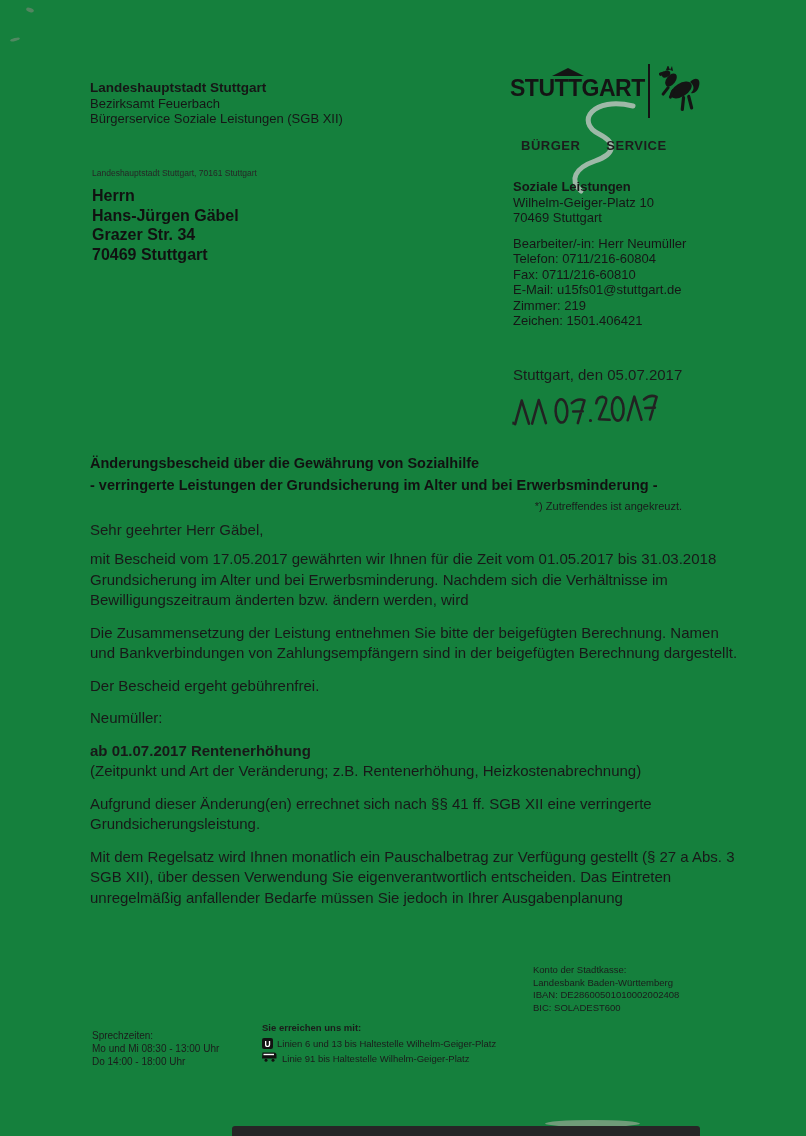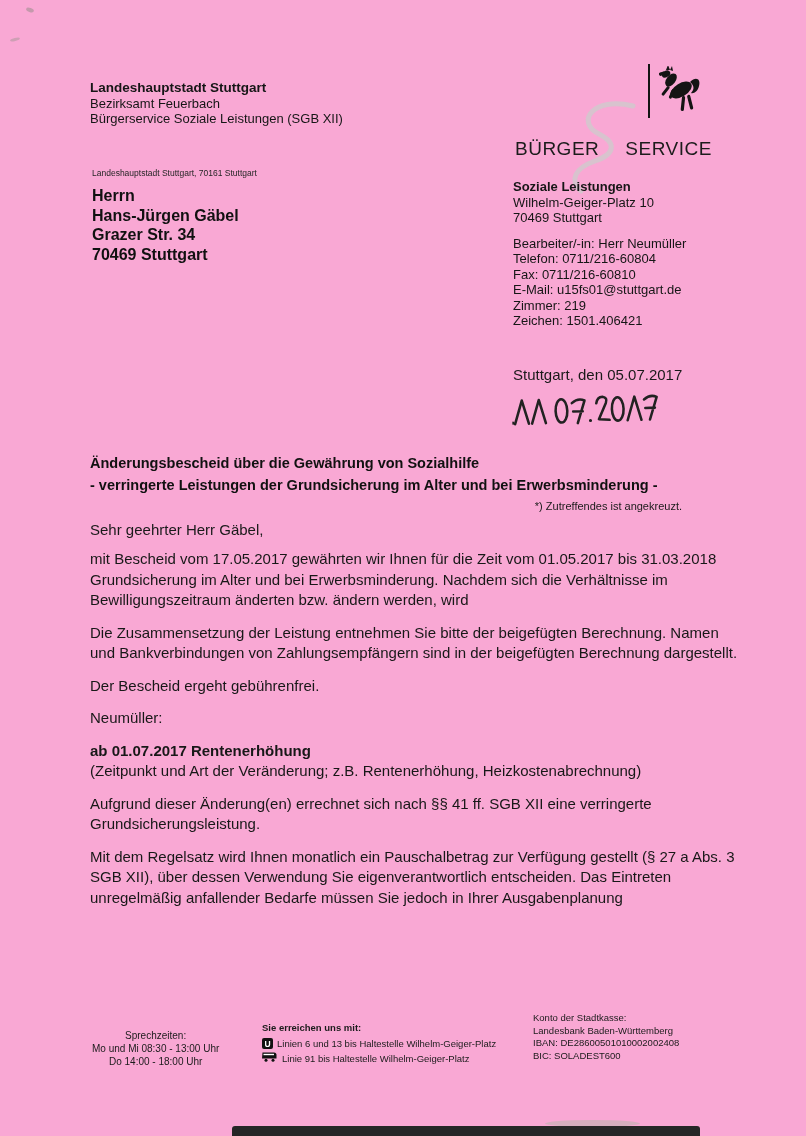--- a/index.html
+++ b/index.html
@@ -1,35 +1,35 @@
 <!DOCTYPE html>
 <html><head>
 <meta charset="utf-8">
 <style>
   html,body { margin:0; padding:0; background:#d9d9d9; }
   .page {
     position:relative; width:806px; height:1136px; margin:0 auto;
-    background:#f9a8d4; overflow:hidden;
+    background:#15803d; overflow:hidden;
     font-family:"Liberation Sans","DejaVu Sans",sans-serif;
     color:#1a1a1a;
   }
   
   .sender { position:absolute; left:90px; top:80px; font-size:13px; line-height:15.5px; color:#161616; }
   .sender .b { font-weight:bold; font-size:13.5px; }
 
   
   .logo { position:absolute; left:510px; top:64px; width:215px; height:135px; }
   .wordmark { position:relative; z-index:1; margin-top:11px; font-weight:bold; font-size:23px; letter-spacing:-0.5px; color:#141414; white-space:nowrap; }
   .tt-wrap { position:relative; display:inline-block; }
   .roof { position:absolute; left:50%; top:-7px; transform:translateX(-50%);
           width:0; height:0; border-left:16px solid transparent; border-right:16px solid transparent; border-bottom:8px solid #141414; }
   .logo-divider { position:absolute; left:138px; top:0px; width:2px; height:54px; background:#141414; }
   .horse { position:absolute; left:146px; top:2px; }
-  .subline { position:absolute; left:5px; top:74px; z-index:1; display:flex; gap:26px;
-             font-size:19px; letter-spacing:0.5px; color:#1c1c1c; white-space:nowrap; }
+  .subline { position:absolute; left:11px; top:74px; z-index:1; display:flex; gap:26px;
+             font-size:13px; letter-spacing:0.5px; color:#1c1c1c; white-space:nowrap;font-weight:bold; }
   .swoosh { position:absolute; left:35px; top:34px; z-index:0; }
 
   
   .return-line { position:absolute; left:92px; top:168px; font-size:8.5px; color:#262626; }
   .recipient { position:absolute; left:92px; top:186px; font-weight:bold; font-size:16px; line-height:19.5px; color:#111; }
 
   
   .office { position:absolute; left:513px; top:179px; font-size:13px; line-height:15.5px; color:#161616; }
   .office .b { font-weight:bold; }
   .office .gap { height:10px; }
@@ -44,27 +44,27 @@
   .note { position:absolute; left:300px; top:500px; width:382px; text-align:right; font-size:11px; }
   .salutation { position:absolute; left:90px; top:521px; font-size:15px; }
 
   
   .body-col { position:absolute; left:90px; top:549px; width:650px; font-size:15px; line-height:20.5px; color:#181818; }
   .body-col p { margin:0 0 12px 0; }
   .body-col p.tight { margin-bottom:0; }
   .reason-heading { font-weight:bold; }
 
   
-  .hours { position:absolute; left:92px; top:1029px; font-size:10px; line-height:13px; color:#1b1b1b;text-align:center; }
+  .hours { position:absolute; left:92px; top:1029px; font-size:10px; line-height:13px; color:#1b1b1b; }
   .transit { position:absolute; left:262px; top:1021px; font-size:9.5px; line-height:14px; color:#1b1b1b; }
   .transit .title { font-weight:bold; margin-bottom:1px; }
   .transit-row { display:flex; align-items:center; gap:4px; height:15px; }
   .ubahn { width:11px; height:11px; background:#111; color:#fff; font-weight:bold; font-size:8.5px;
            display:flex; align-items:center; justify-content:center; border-radius:2px; flex:0 0 auto; }
-  .bank { position:absolute; left:533px; top:1012px; font-size:9.5px; line-height:12.5px; color:#1b1b1b; }
+  .bank { position:absolute; left:533px; top:964px; font-size:9.5px; line-height:12.5px; color:#1b1b1b; }
 
   
   .scan-bar { position:absolute; left:232px; top:1126px; width:468px; height:10px; background:#262626; border-radius:3px 3px 0 0; }
   .smudge { position:absolute; left:545px; top:1120px; width:95px; height:7px; background:#b9b3ab; opacity:.55; border-radius:50%; }
   .speck { position:absolute; border-radius:50%; }
   .speck1 { left:26px; top:8px; width:8px; height:4px; background:#8f8a84; opacity:.5; transform:rotate(20deg); }
   .speck2 { left:10px; top:38px; width:10px; height:3px; background:#9a958f; opacity:.45; transform:rotate(-15deg); }
 
   svg .stroke { fill:none; stroke:#222; stroke-width:2.4; stroke-linecap:round; stroke-linejoin:round; }
 </style>
@@ -76,20 +76,21 @@
   <div class="speck speck1"></div>
   <div class="speck speck2"></div>
 
   <div class="sender">
     <div class="b">Landeshauptstadt Stuttgart</div>
     <div>Bezirksamt Feuerbach</div>
     <div>Bürgerservice Soziale Leistungen (SGB XII)</div>
   </div>
 
   <div class="logo">
+    <div class="wordmark"><span>STU</span><span class="tt-wrap"><span class="roof"></span><span>TT</span></span><span>GART</span></div>
     <div class="logo-divider"></div>
     <div class="horse">
       <svg width="46" height="48" viewBox="0 0 46 48">
         <g fill="#141414">
           <ellipse cx="25" cy="24" rx="12" ry="6.5" transform="rotate(-32 25 24)"></ellipse>
           <ellipse cx="15" cy="14" rx="7.5" ry="4.5" transform="rotate(-52 15 14)"></ellipse>
           <ellipse cx="10" cy="8" rx="4.5" ry="3.2" transform="rotate(-30 10 8)"></ellipse>
           <rect x="3" y="6" width="6" height="3.4" rx="1.5" transform="rotate(-18 6 8)"></rect>
           <path d="M10,4 L12,-1 L14,4 Z"></path>
           <path d="M14,4 L16,0 L17,5 Z"></path>

